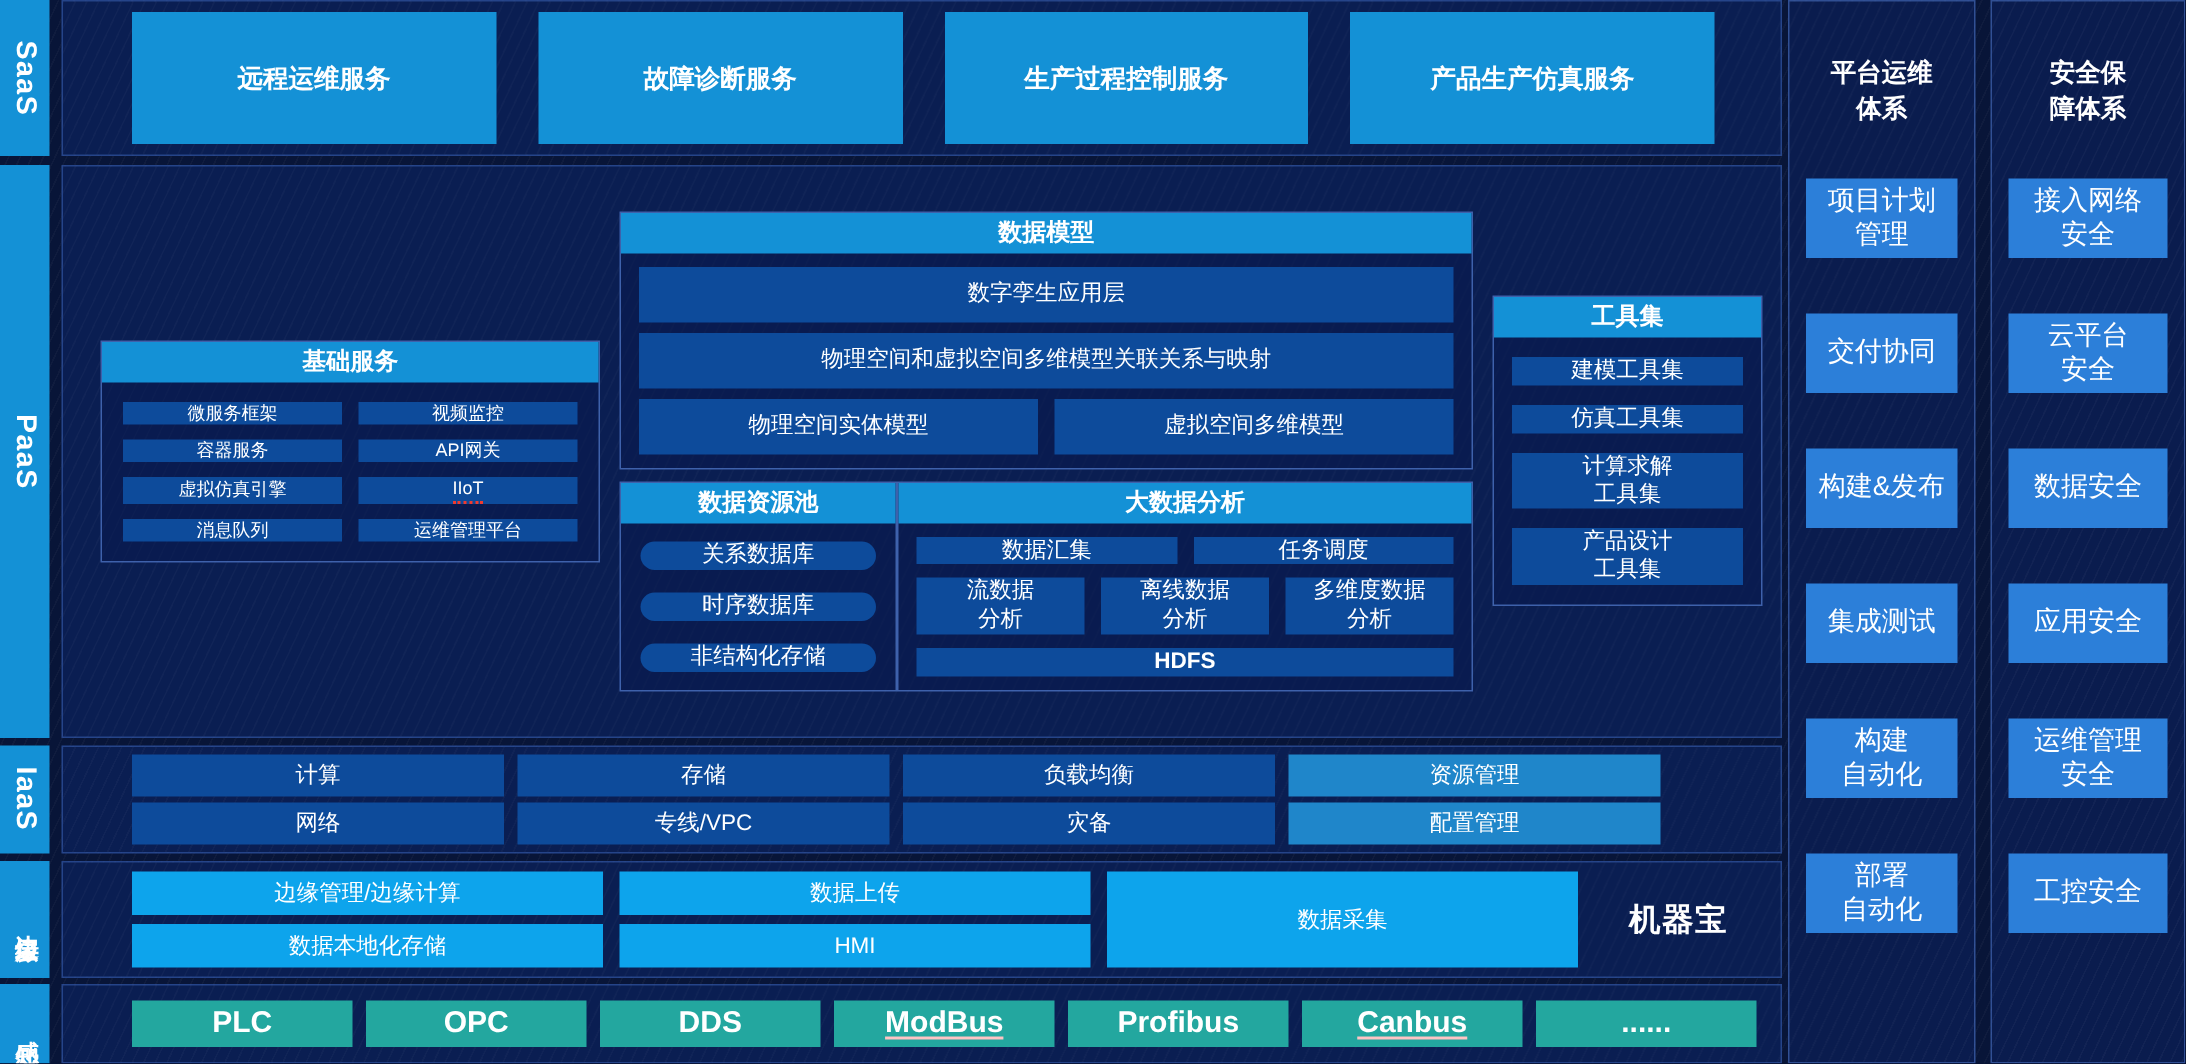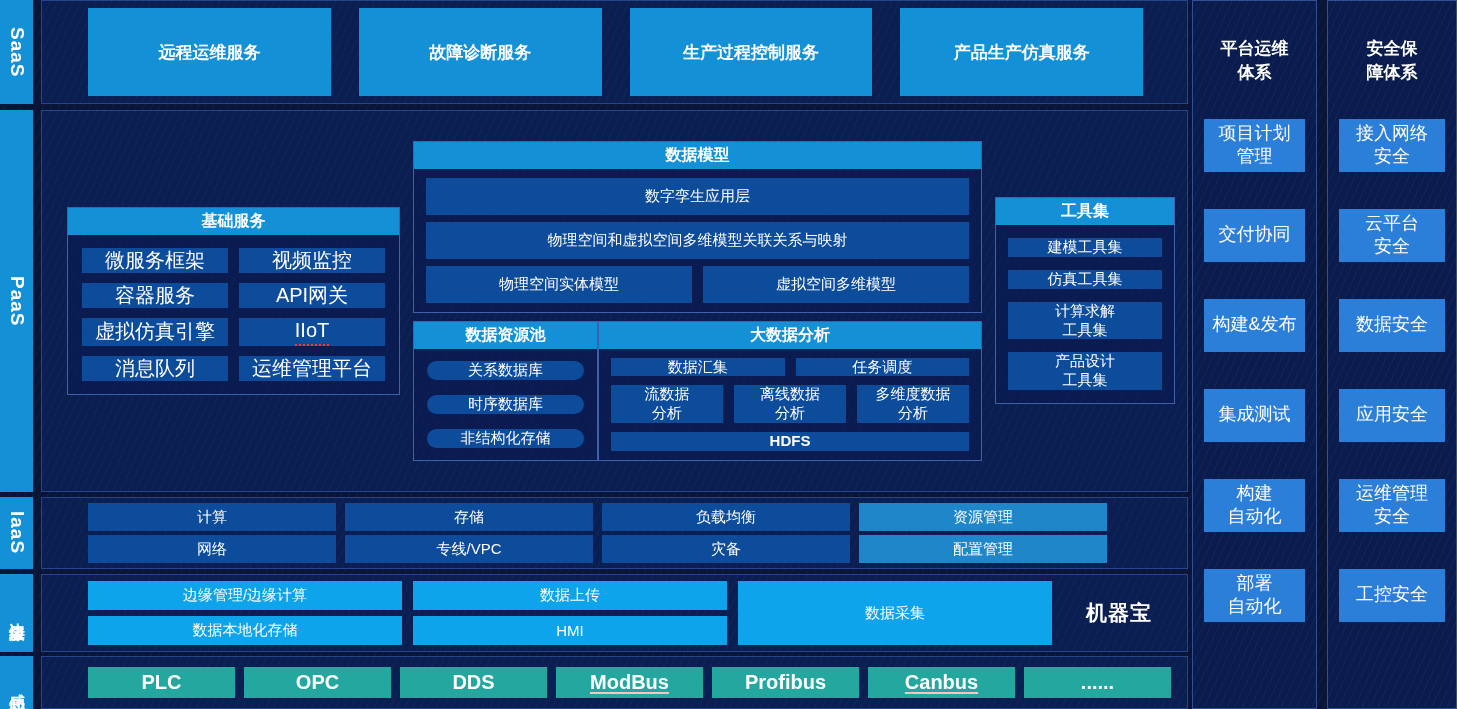--- a/index.html
+++ b/index.html
@@ -55,21 +55,21 @@
     display:flex;align-items:center;justify-content:center;
     font-size:16px;font-weight:bold;
   }
   .cell{
     background:var(--cell);
     display:flex;align-items:center;justify-content:center;
     text-align:center;font-size:15px;white-space:pre-line;line-height:1.25;
   }
   .sect-basic{width:333px;flex:none;}
   .basic-body{flex:1;display:grid;grid-template-columns:1fr 1fr;gap:10px 11px;padding:13px 14px;}
-  .basic-body .cell{font-size:20px;}
+  .basic-body .cell{font-size:12px;}
   .mid-col{flex:1;display:flex;flex-direction:column;gap:8px;min-width:0;}
   .sect-datamodel{height:172px;flex:none;}
   .dm-body{flex:1;display:flex;flex-direction:column;gap:7px;padding:9px 12px;}
   .dm-row{flex:1;display:flex;gap:11px;}
   .dm-row .cell{flex:1;}
   .mid-bottom{flex:1;display:flex;}
   .sect-datapool{width:185px;flex:none;}
   .pool-body{flex:1;display:flex;flex-direction:column;gap:15px;padding:12px 13px;}
   .pool-body .cell{flex:1;border-radius:11px;}
   .sect-bigdata{flex:1;min-width:0;}

